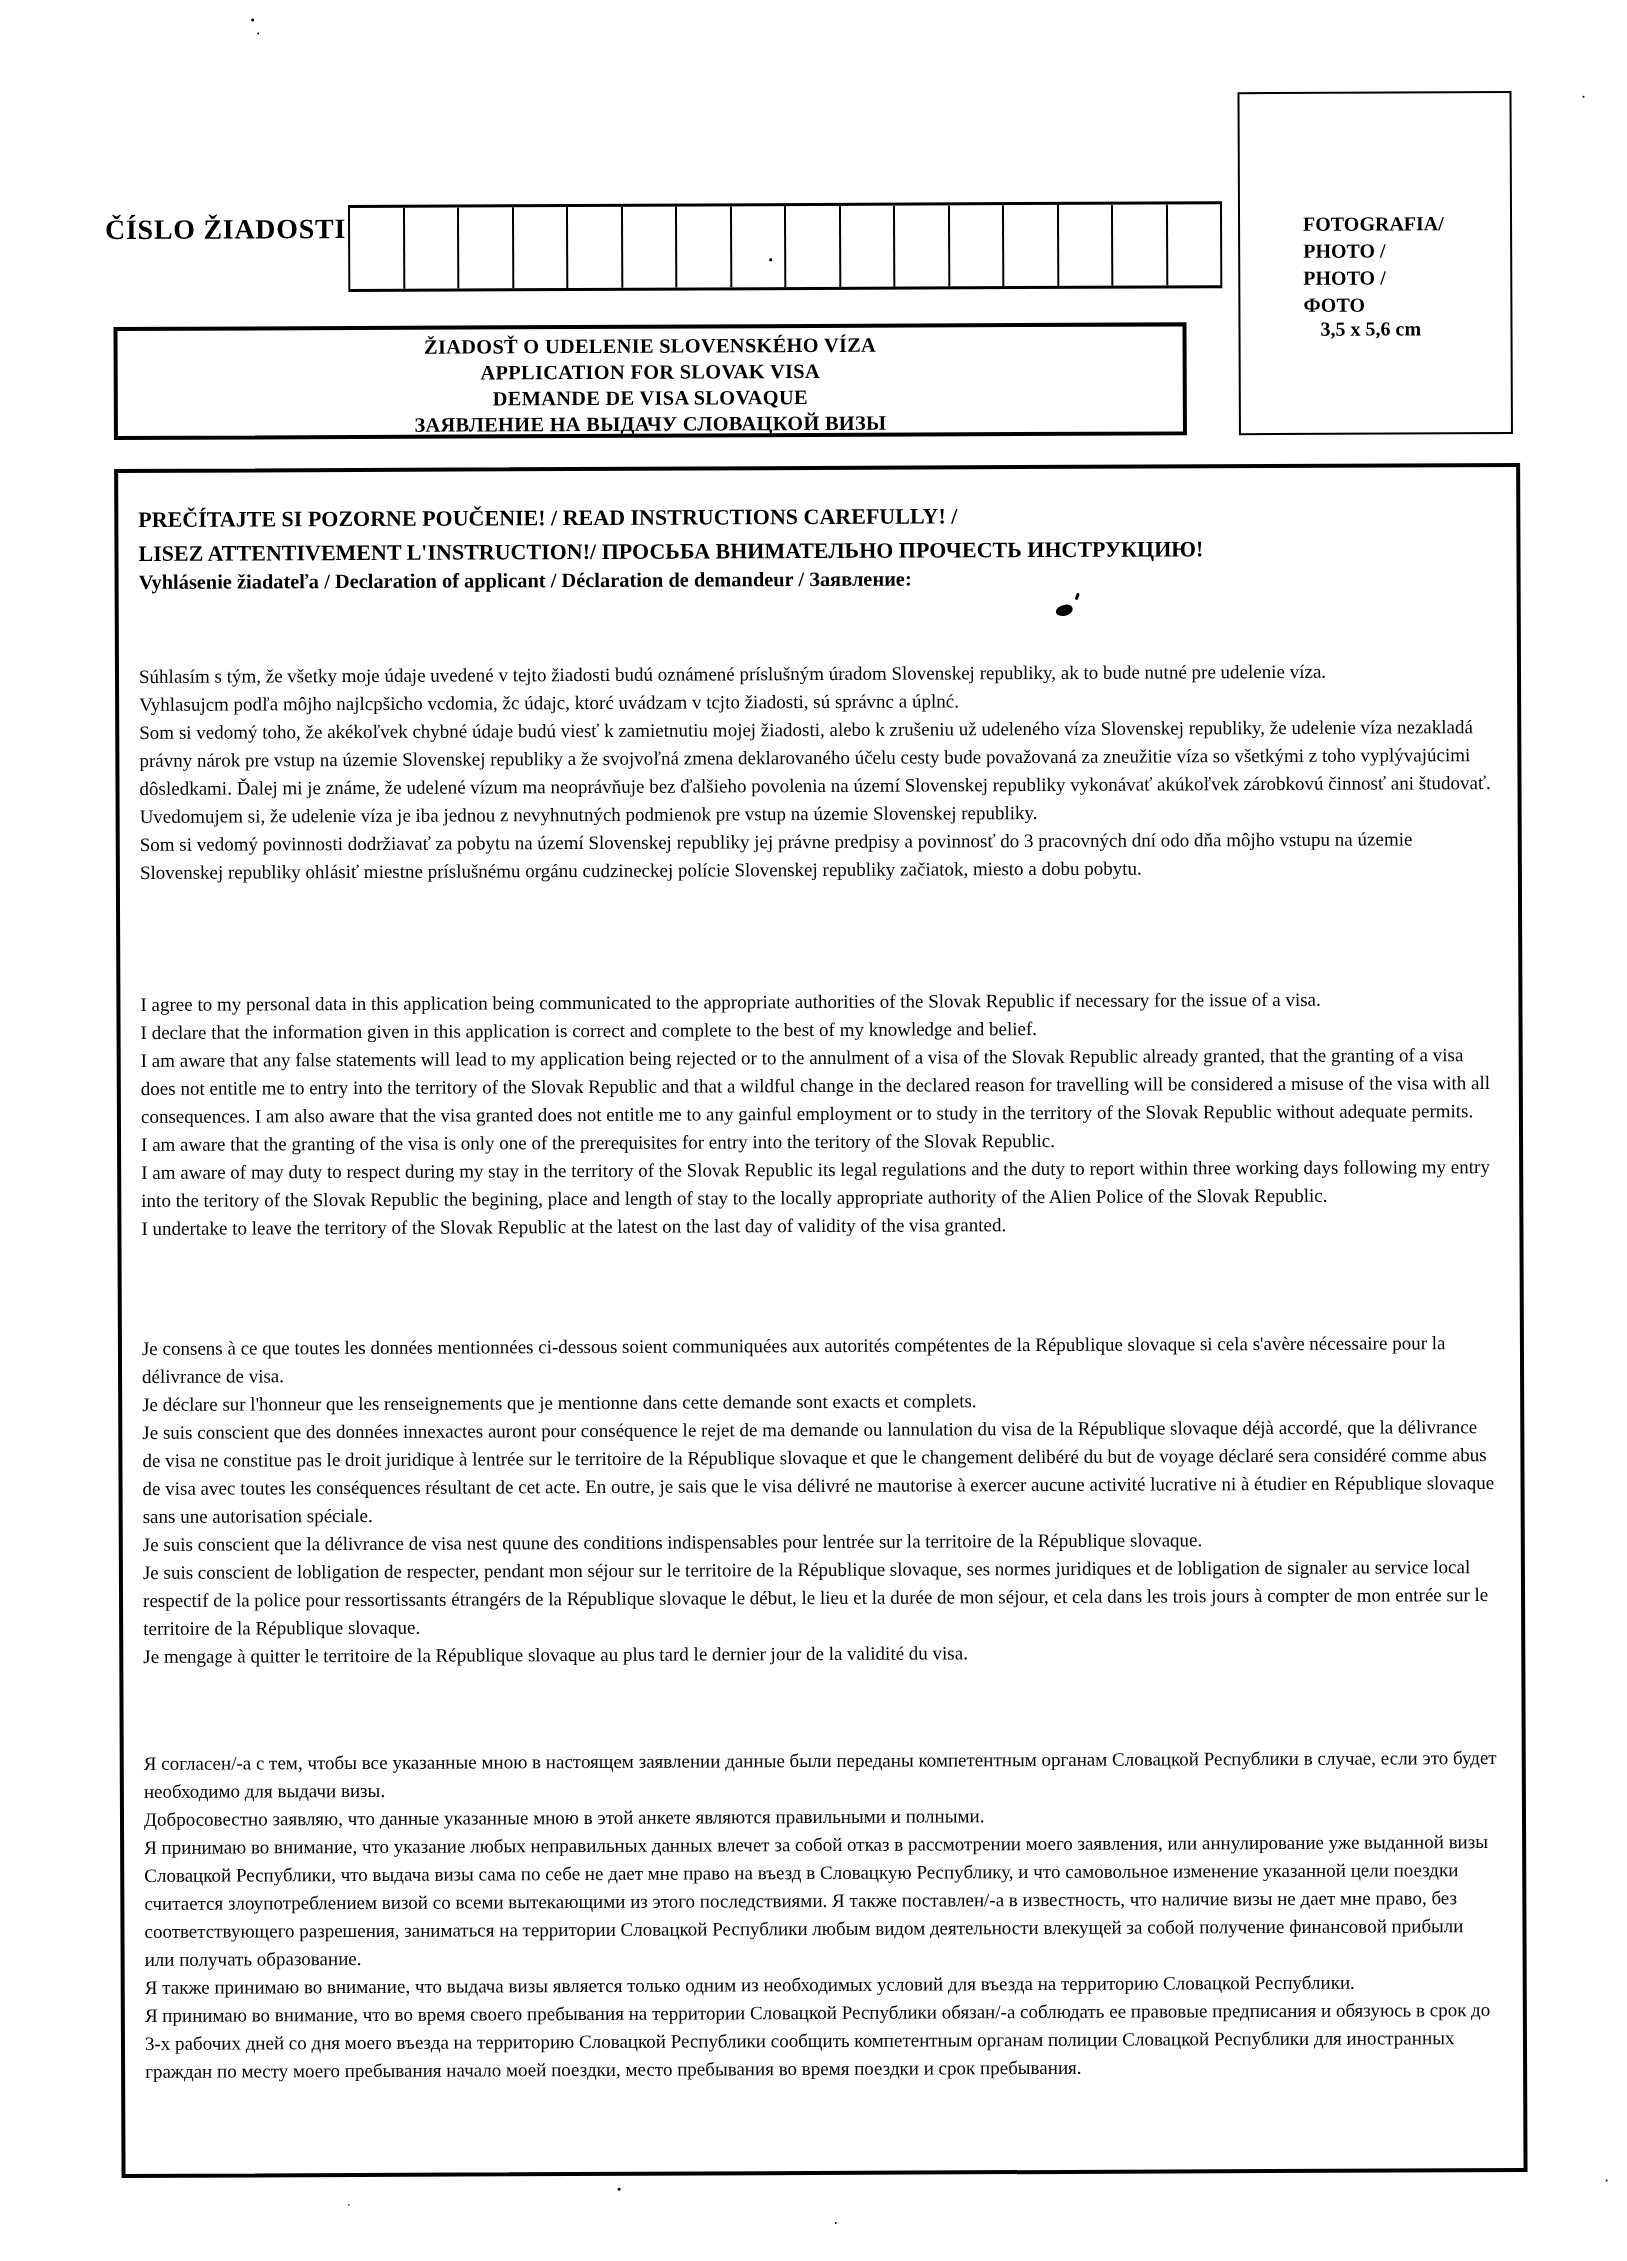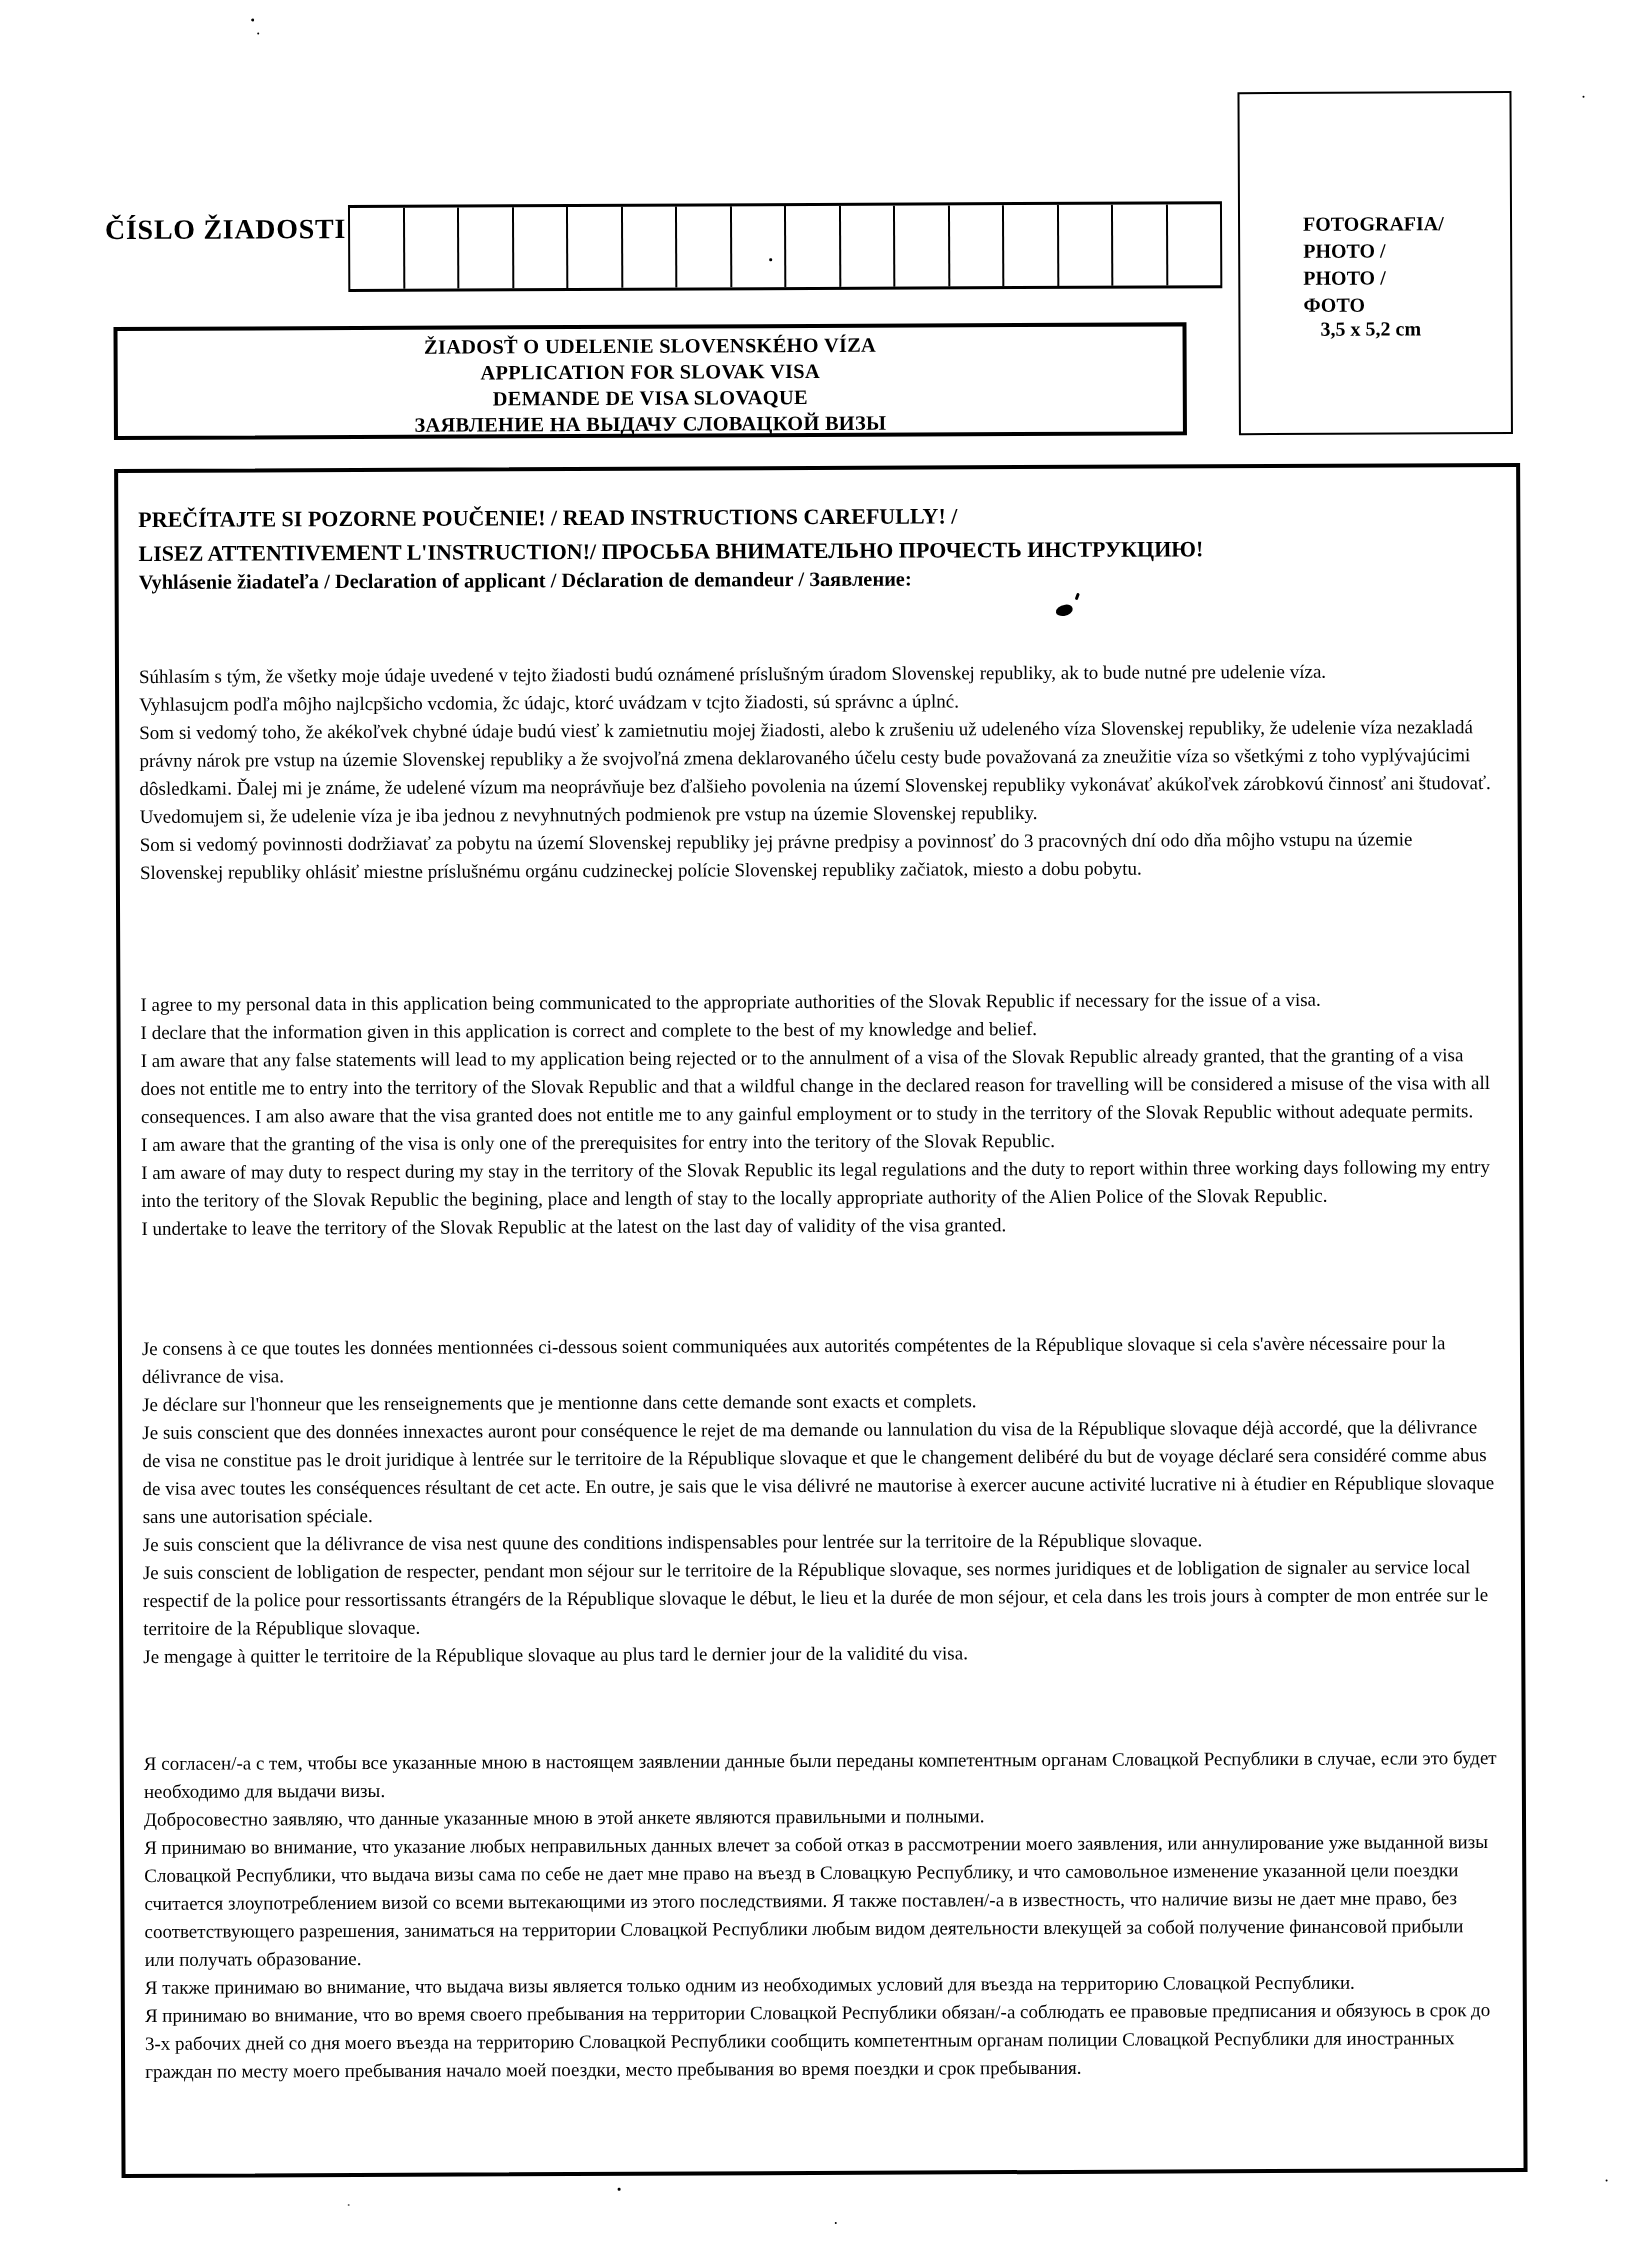--- a/index.html
+++ b/index.html
@@ -116,21 +116,21 @@
         <div class="cell"></div>
         <div class="cell"></div>
         <div class="cell"></div>
       </div>
 
     <div class="photo-box">
       <div class="photo-lines">FOTOGRAFIA/
 PHOTO /
 PHOTO /
 ФОТО</div>
-      <div class="photo-size">3,5 x 5,2 cm</div>
+      <div class="photo-size">3,5 x 5,6 cm</div>
     </div>
 
     <div class="title-box">ŽIADOSŤ O UDELENIE SLOVENSKÉHO VÍZA
 APPLICATION FOR SLOVAK VISA
 DEMANDE DE VISA SLOVAQUE
 ЗАЯВЛЕНИЕ НА ВЫДАЧУ СЛОВАЦКОЙ ВИЗЫ</div>
 
     <div class="main-box">
       <div class="mb-heading">PREČÍTAJTE SI POZORNE POUČENIE! / READ INSTRUCTIONS CAREFULLY! /
 LISEZ ATTENTIVEMENT L'INSTRUCTION!/ ПРОСЬБА ВНИМАТЕЛЬНО ПРОЧЕСТЬ ИНСТРУКЦИЮ!</div>

